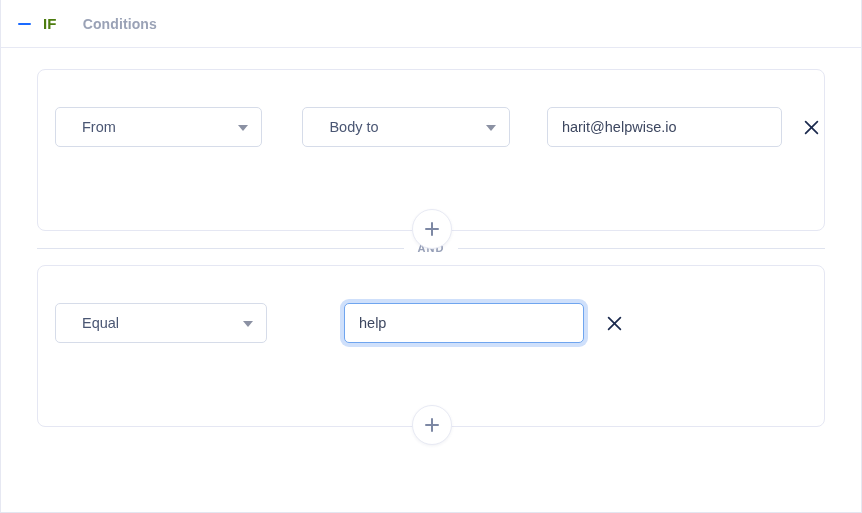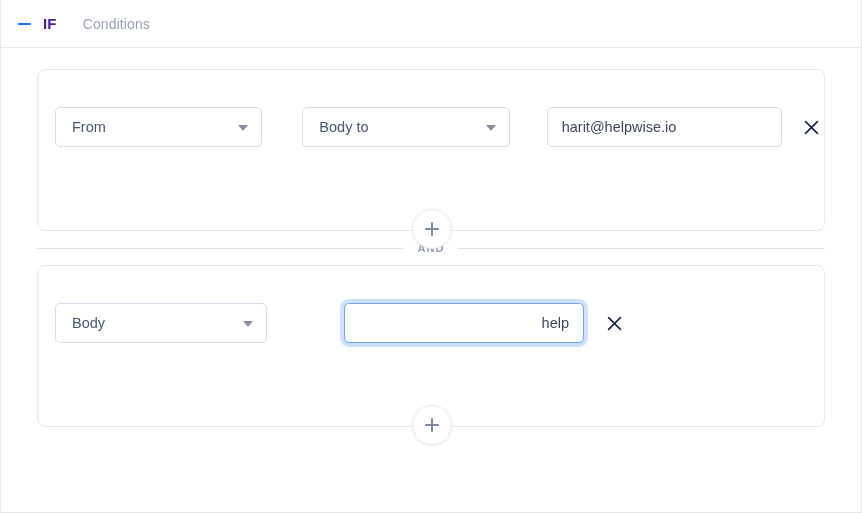--- a/index.html
+++ b/index.html
@@ -48,31 +48,31 @@
     position: absolute;
     left: 1px;
     top: 7px;
     width: 13px;
     height: 2px;
     background: #1a6aff;
     border-radius: 1px;
   }
   .if-label {
     margin-left: 10px;
-    color: #4c1d95;
+    color: #4d7c0f;
     font-size: 15px;
     font-weight: bold;
     letter-spacing: 0.2px;
     font-family: "Liberation Sans", sans-serif;
   }
   .conditions-label {
     margin-left: 26px;
     color: #9aa2b6;
     font-size: 14px;
-    font-weight: normal;
+    font-weight: bold;
     letter-spacing: 0.1px;
   }
 
   
   .panel-body {
     box-sizing: border-box;
     padding: 21px 36px 0 36px;
     position: relative;
   }
 
@@ -96,21 +96,21 @@
   .select-box {
     box-sizing: border-box;
     position: relative;
     width: 212px;
     height: 40px;
     border: 1px solid #d6dce9;
     border-radius: 5px;
     background: #ffffff;
     display: flex;
     align-items: center;
-    padding-left: 16px;
+    padding-left: 26px;
     cursor: pointer;
   }
   .select-box .sel-text {
     font-size: 14.5px;
     color: #4a5673;
     line-height: 1;
   }
   .caret {
     position: absolute;
     right: 13px;
@@ -136,21 +136,20 @@
     background: #ffffff;
     font-family: "Liberation Sans", sans-serif;
     font-size: 14.5px;
     color: #3d4760;
     padding: 0 14px;
     outline: none;
   }
   .text-input.focused {
     border: 1.5px solid #6fa5ef;
     box-shadow: 0 0 0 4px #cfe0fb;
-    text-align: right;
   }
   .text-input::placeholder { color: #a8aec0; }
 
   .remove-btn {
     width: 26px;
     height: 26px;
     border: none;
     background: transparent;
     padding: 0;
     margin-left: 4px;
@@ -274,21 +273,21 @@
     <div class="and-divider">
       <span class="line left"></span>
       <span class="and-text">AND</span>
       <span class="line right"></span>
     </div>
 
     <div class="cond-card">
       <div class="cond-row">
 
         <div class="select-box">
-          <span class="sel-text">Body</span>
+          <span class="sel-text">Equal</span>
           <span class="caret"></span>
         </div>
 
         <span class="gap-a"></span>
 
 
         <span class="gap-b"></span>
 
         <input class="text-input focused" type="text" value="help" style="">
 

